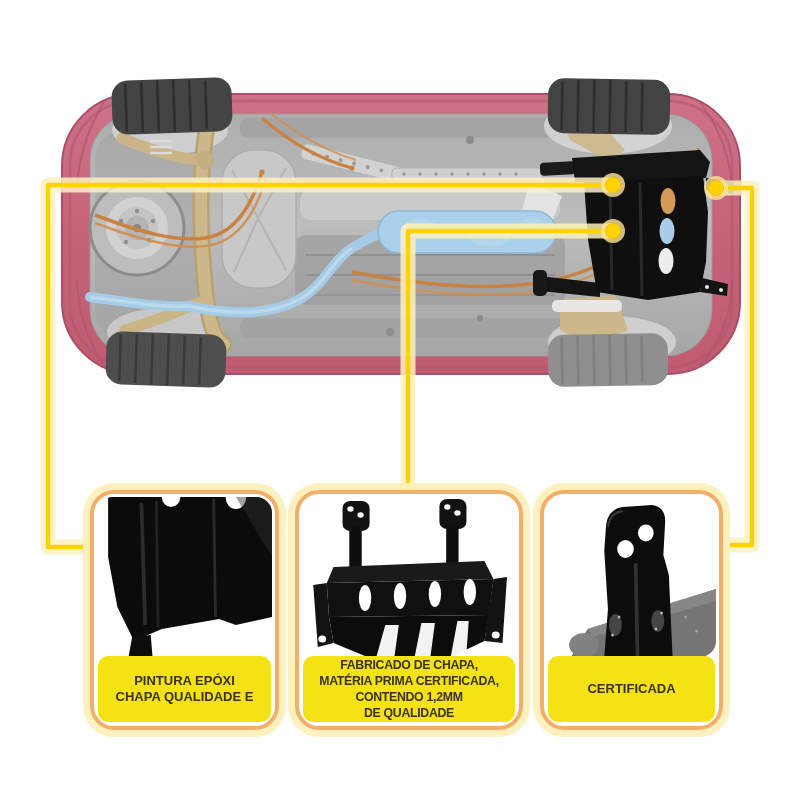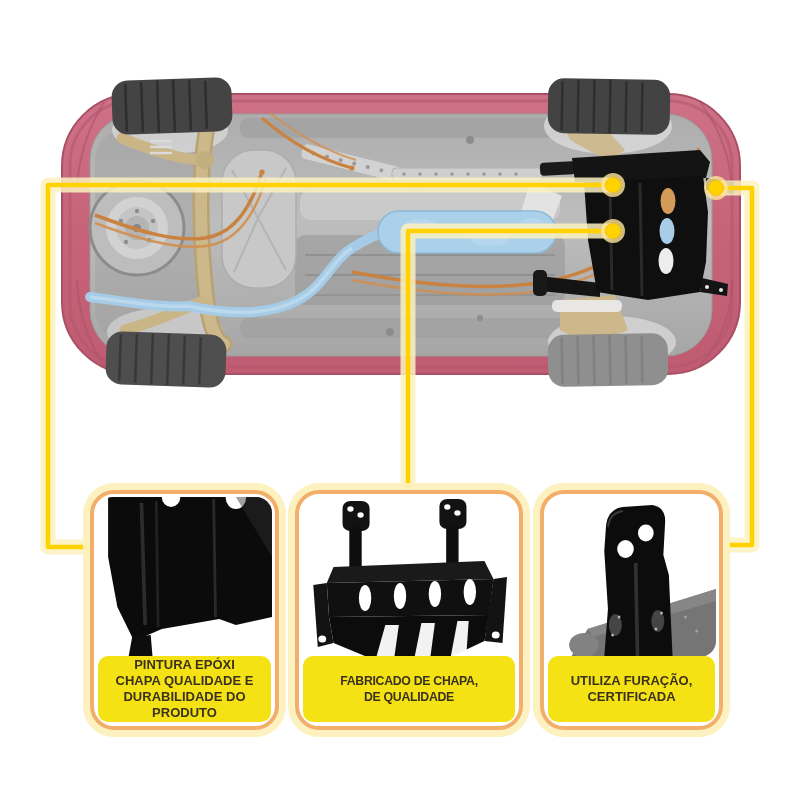--- a/index.html
+++ b/index.html
@@ -217,21 +217,20 @@
         <circle cx="150" cy="1" r="11" fill="#FFFFFF"></circle>
         <path d="M48,6 L52,128" stroke="#2C2C2C" stroke-width="4" fill="none"></path>
         <path d="M64,4 L66,130" stroke="#222222" stroke-width="3" fill="none"></path>
         <path d="M126,2 L128,120" stroke="#2A2A2A" stroke-width="3" fill="none"></path>
         <polygon points="150,0 189,0 189,60" fill="#2F2F2F" opacity="0.45"></polygon>
       </svg>
     </div>
     <div class="label">
       <span>PINTURA EPÓXI</span>
       <span>CHAPA QUALIDADE E</span>
-      <span>DURABILIDADE DO PRODUTO</span>
     </div>
   </div>
 
   <div class="card" id="card-2" style="left:295px;width:228px;">
     <div class="photo">
       <svg viewBox="0 0 190 160" preserveAspectRatio="none">
         <rect x="36" y="4" width="24" height="30" rx="7" fill="#121212"></rect>
         <circle cx="43" cy="12" r="2.8" fill="#FFFFFF"></circle>
           <circle cx="52" cy="18" r="2.8" fill="#FFFFFF"></circle>
         <rect x="42" y="30" width="11" height="44" fill="#0E0E0E"></rect>
@@ -250,20 +249,22 @@
         <polygon points="100,160 106,126 118,126 114,160" fill="#FFFFFF" opacity="0.95"></polygon>
         <polygon points="132,160 138,124 148,124 146,156" fill="#FFFFFF" opacity="0.95"></polygon>
         <polygon points="10,88 22,86 24,120 28,146 14,150" fill="#131313"></polygon>
         <circle cx="18" cy="142" r="3.5" fill="#FFFFFF"></circle>
         <polygon points="170,82 182,80 178,146 162,144" fill="#131313"></polygon>
         <circle cx="172" cy="138" r="3.5" fill="#FFFFFF"></circle>
       </svg>
     </div>
     <div class="label">
       <span>FABRICADO DE CHAPA,</span>
+      <span>MATÉRIA PRIMA CERTIFICADA,</span>
+      <span>CONTENDO 1,2MM</span>
       <span>DE QUALIDADE</span>
     </div>
   </div>
 
   <div class="card" id="card-3" style="left:540px;width:183px;">
     <div class="photo">
       <svg viewBox="0 0 183 160" preserveAspectRatio="none">
         <polygon points="26,160 44,132 183,92 183,160" fill="#757575"></polygon>
         <polygon points="44,132 183,92 183,104 50,140" fill="#8B8B8B" opacity="0.8"></polygon>
         <ellipse cx="40" cy="148" rx="16" ry="12" fill="#828282"></ellipse>
@@ -278,18 +279,17 @@
         <path d="M66,30 Q68,16 82,14" stroke="#3A3A3A" stroke-width="2" fill="none"></path>
         <ellipse cx="74" cy="128" rx="7" ry="11" fill="#454545"></ellipse>
         <ellipse cx="120" cy="124" rx="7" ry="11" fill="#454545"></ellipse>
         <circle cx="71" cy="138" r="1.5" fill="#B5B5B5"></circle>
           <circle cx="78" cy="120" r="1.5" fill="#B5B5B5"></circle>
         <circle cx="118" cy="132" r="1.5" fill="#B5B5B5"></circle>
           <circle cx="124" cy="116" r="1.5" fill="#B5B5B5"></circle>
       </svg>
     </div>
     <div class="label">
-      <span>UTILIZA FURAÇÃO,</span>
       <span>CERTIFICADA</span>
     </div>
   </div>
 
 </div>
 
 </body></html>

